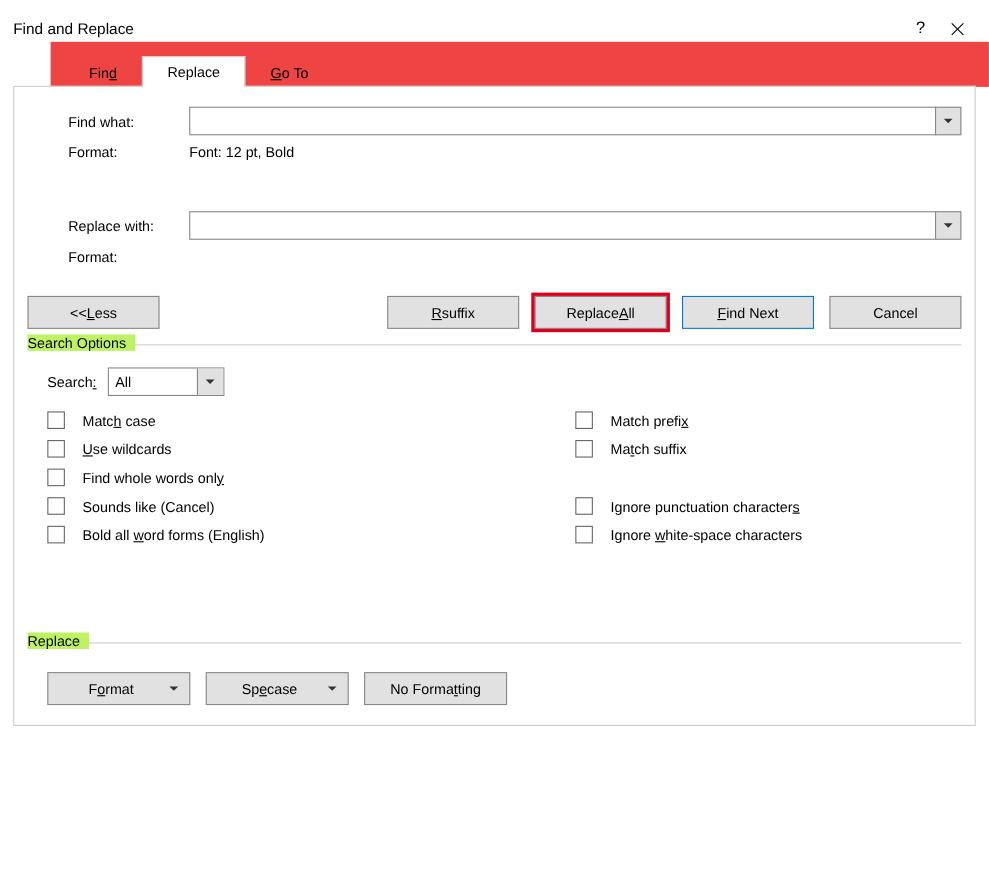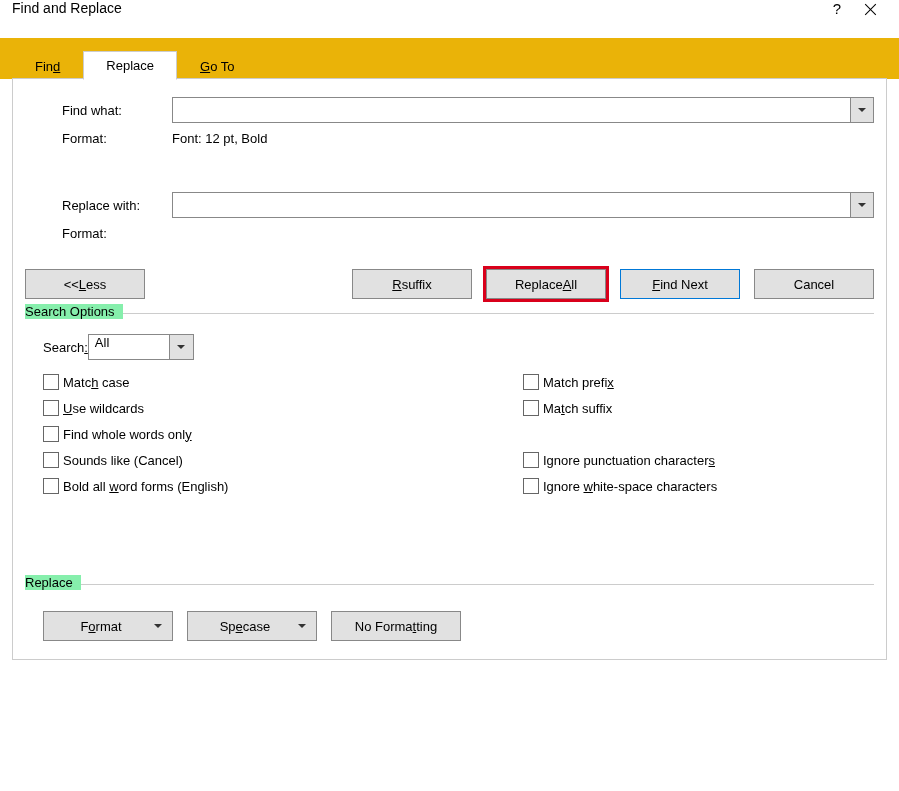--- a/index.html
+++ b/index.html
@@ -7,23 +7,23 @@
       font-family: "Segoe UI", Tahoma, sans-serif;
       font-size: 13px;
       background: #fff;
       color: #000;
       width: 899px;
       height: 791px;
       overflow: hidden;
     }
     .titlebar {
       display: flex;
-      align-items: flex-start;
+      align-items: flex-end;
       justify-content: space-between;
-      padding: 0 12px 4px 12px;
+      padding: 12px 12px 4px 12px;
       height: 38px;
     }
     .titlebar-title {
       font-size: 14px;
     }
     .titlebar-controls {
       display: flex;
       gap: 22px;
       align-items: center;
       padding-right: 8px;
@@ -45,23 +45,24 @@
       width: 15px;
       height: 1px;
       background: #000;
       top: 8px;
       left: 0;
     }
     .close-icon::before { transform: rotate(45deg); }
     .close-icon::after { transform: rotate(-45deg); }
 
     .tab-area {
-      background: #eab308;
+      background: #ef4444;
       padding: 12px 12px 0 12px;
       border-bottom: none;
+      margin-left: 46px;
     }
     .tabs {
       display: flex;
       align-items: flex-end;
     }
     .tab {
       padding: 6px 22px;
       cursor: pointer;
       border: 1px solid transparent;
       border-bottom: none;
@@ -166,33 +167,33 @@
       border: none;
       border-top: 1px solid #ccc;
       margin-top: 14px;
       padding-top: 10px;
       position: relative;
     }
     .fieldset-legend {
       position: absolute;
       top: -10px;
       left: 0;
-      background: #86efac;
+      background: #bef264;
       padding-right: 8px;
     }
 
     .search-row {
       display: flex;
       align-items: center;
-      gap: 0;
+      gap: 10px;
       margin: 10px 0 14px 18px;
     }
     .select-box {
       display: flex;
-      align-items: flex-start;
+      align-items: center;
       border: 1px solid #888;
       height: 26px;
       width: 106px;
     }
     .select-value {
       flex: 1;
       padding: 0 6px;
     }
     .select-btn {
       width: 24px;
@@ -207,21 +208,21 @@
 
     .checkbox-cols {
       display: flex;
       margin-left: 18px;
     }
     .checkbox-col { flex: 1; }
     .checkbox-col.left { flex: 0 0 480px; }
     .chk-row {
       display: flex;
       align-items: center;
-      gap: 4px;
+      gap: 16px;
       margin-bottom: 10px;
       cursor: pointer;
     }
     .chk {
       width: 16px;
       height: 16px;
       border: 1px solid #666;
       background: #fff;
     }
 

